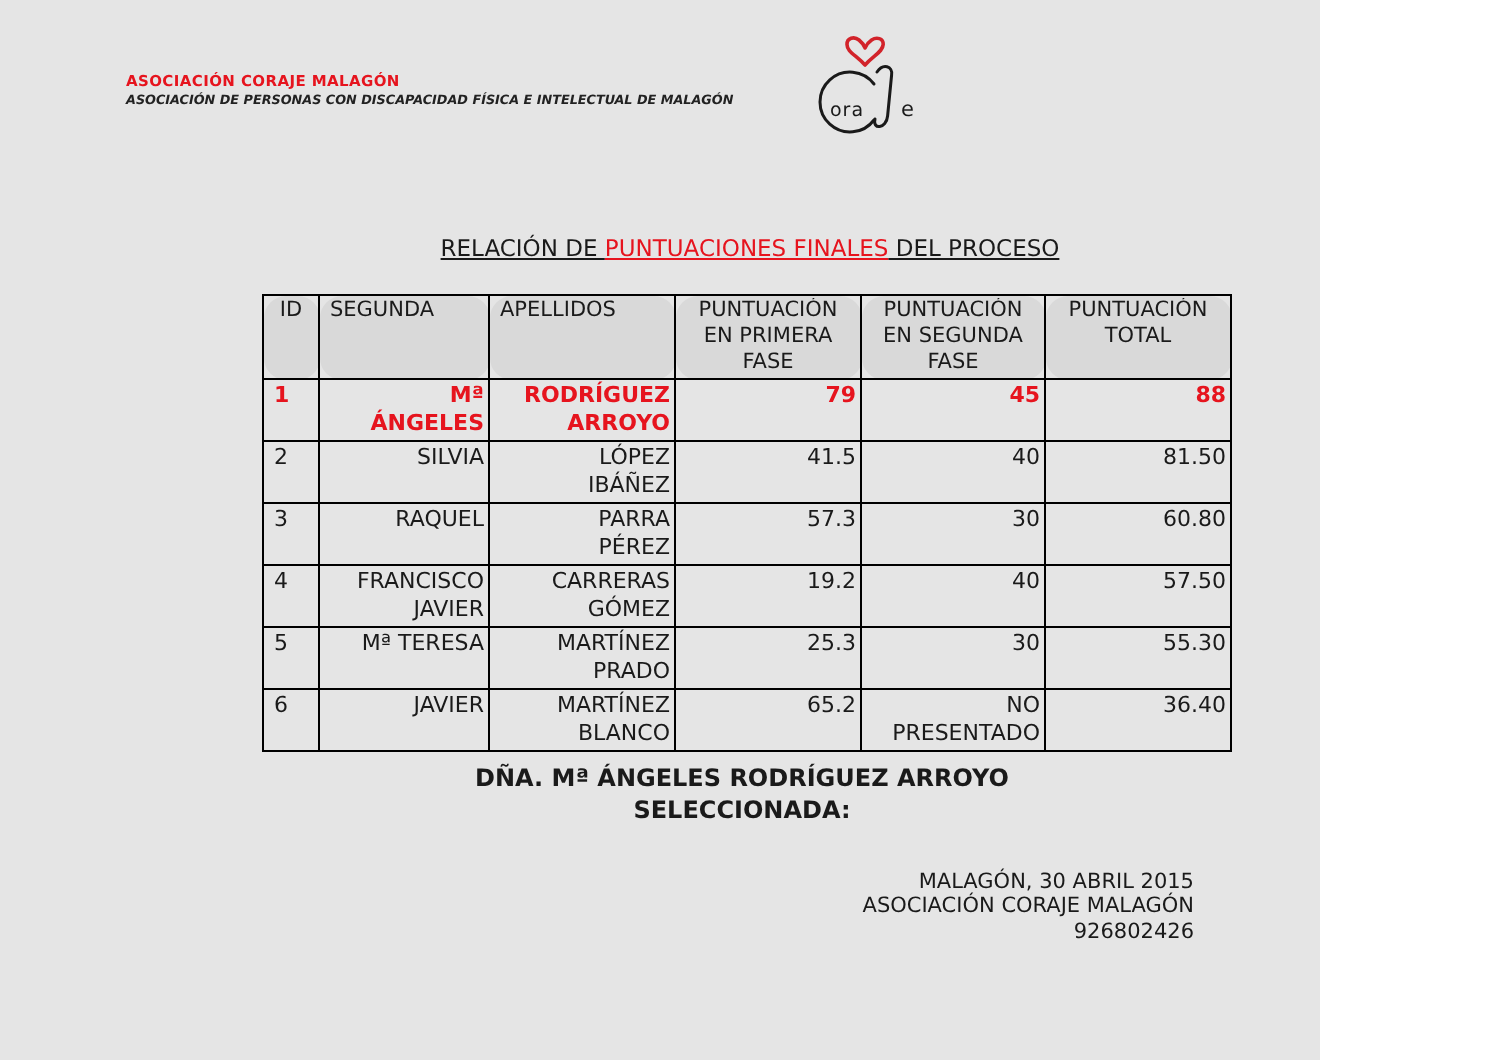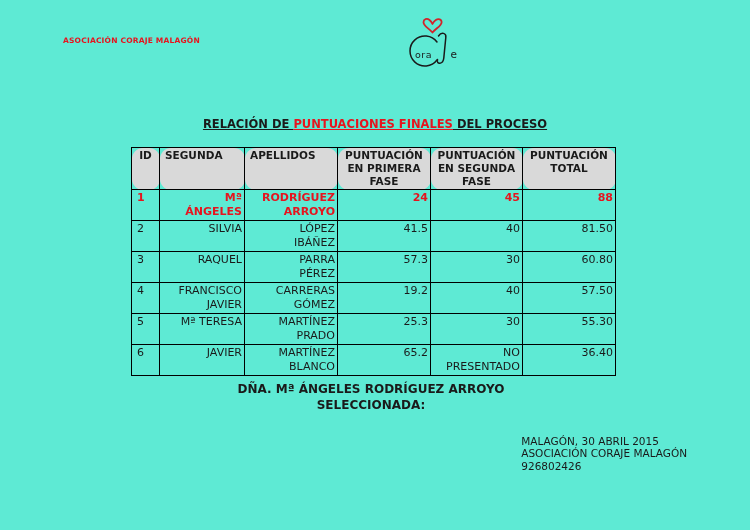--- a/index.html
+++ b/index.html
@@ -4,64 +4,65 @@
 <style>
   :root{
     --red:#e6141e;
     --heart-red:#d2232a;
     --hdr-bg:#d9d9d9;
     --ink:#1a1a1a;
   }
   *{box-sizing:border-box;}
   html,body{margin:0;padding:0;background:#fff;}
   .page{
-    position:relative;width:750px;height:530px;background:#5eead4;
+    position:relative;width:660px;height:530px;background:#e5e5e5;
     font-family:"DejaVu Sans",sans-serif;color:var(--ink);overflow:hidden;
   }
   
   .letterhead{position:absolute;left:63px;top:36px;}
   .org-name{color:var(--red);font-weight:bold;font-size:7.5px;letter-spacing:.2px;line-height:9px;}
   .org-sub{font-weight:bold;font-style:italic;font-size:6.4px;line-height:8px;color:#222;margin-top:1px;}
   .logo{position:absolute;left:408px;top:16px;}
   .logo text{font-family:"DejaVu Sans",sans-serif;fill:#1a1a1a;}
   
   .title1{position:absolute;left:0;top:77px;width:750px;text-align:center;
           font-size:11.5px;line-height:15px;color:#1a1a1a;}
   .title1 .red{color:var(--red);font-weight:bold;}
   .title2{position:absolute;left:0;top:117px;width:750px;text-align:center;
-          font-size:11.5px;font-weight:bold;}
+          font-size:11.5px;font-weight:normal;}
   .title2 .u{text-decoration:underline;}
   .title2 .red{color:var(--red);}
   
   table.results{position:absolute;left:131px;top:147px;border-collapse:collapse;table-layout:fixed;}
   .results th,.results td{
     border:1px solid #000;white-space:pre-line;vertical-align:top;
     padding:1px 2px;overflow:hidden;
   }
   .results th{
-    background:var(--hdr-bg);font-size:10.5px;line-height:13px;font-weight:bold;
+    background:var(--hdr-bg);font-size:10.5px;line-height:13px;font-weight:normal;
     height:41px;text-align:center;border-radius:11px;
   }
   .results th.al{text-align:left;padding-left:5px;}
   .results td{font-size:11px;line-height:14px;height:28px;text-align:right;}
   .results td.id{text-align:left;padding-left:5px;}
   .results tr.row-hl td{color:var(--red);font-weight:bold;}
   
   .selection{position:absolute;left:128px;top:381px;width:486px;text-align:center;
              font-weight:bold;font-size:12px;line-height:16px;}
-  .footer{position:absolute;top:435px;right:63px;text-align:left;
+  .footer{position:absolute;top:435px;right:63px;text-align:right;
           font-size:10.5px;line-height:12.4px;}
 </style>
 </head>
 <body>
 
 <div class="page">
 
   <div class="letterhead">
     <div class="org-name">ASOCIACIÓN CORAJE MALAGÓN</div>
+    <div class="org-sub">ASOCIACIÓN DE PERSONAS CON DISCAPACIDAD FÍSICA E INTELECTUAL DE MALAGÓN</div>
   </div>
 
   <svg class="logo" width="58" height="52" viewBox="0 0 58 52">
     <path d="M24.5 16.5 C20 11.5 15.5 10 15.5 6.2 C15.5 3 19 2 21.5 4 C23 5.2 24 6.6 24.5 8 C25.2 6.4 26.3 5 27.8 4 C30.3 2.3 33.7 3.1 33.6 6.2 C33.4 10 28.8 11.6 24.5 16.5 Z" fill="none" stroke="#d2232a" stroke-width="1.8" stroke-linejoin="round"></path>
     <path d="M29 26 A15 15 0 1 0 29 44" fill="none" stroke="#1a1a1a" stroke-width="1.5" stroke-linecap="round"></path>
     <text x="7" y="42" font-size="9.5" letter-spacing="0.5">ora</text>
     <path d="M30.5 20 C33.5 15.5 38.5 17 37.8 21.5 L35.8 42 C35.2 48.5 28 49 29.5 43.5" fill="none" stroke="#1a1a1a" stroke-width="1.5" stroke-linecap="round"></path>
     <text x="42.5" y="42" font-size="10.5">e</text>
   </svg>
 
@@ -94,21 +95,21 @@
 TOTAL</th>
       </tr>
     </thead>
     <tbody>
       <tr class="row-hl">
         <td class="id">1</td>
         <td>Mª
 ÁNGELES</td>
         <td>RODRÍGUEZ
 ARROYO</td>
-        <td>24</td>
+        <td>79</td>
         <td>45</td>
         <td>88</td>
       </tr>
       <tr>
         <td class="id">2</td>
         <td>SILVIA</td>
         <td>LÓPEZ
 IBÁÑEZ</td>
         <td>41.5</td>
         <td>40</td>

